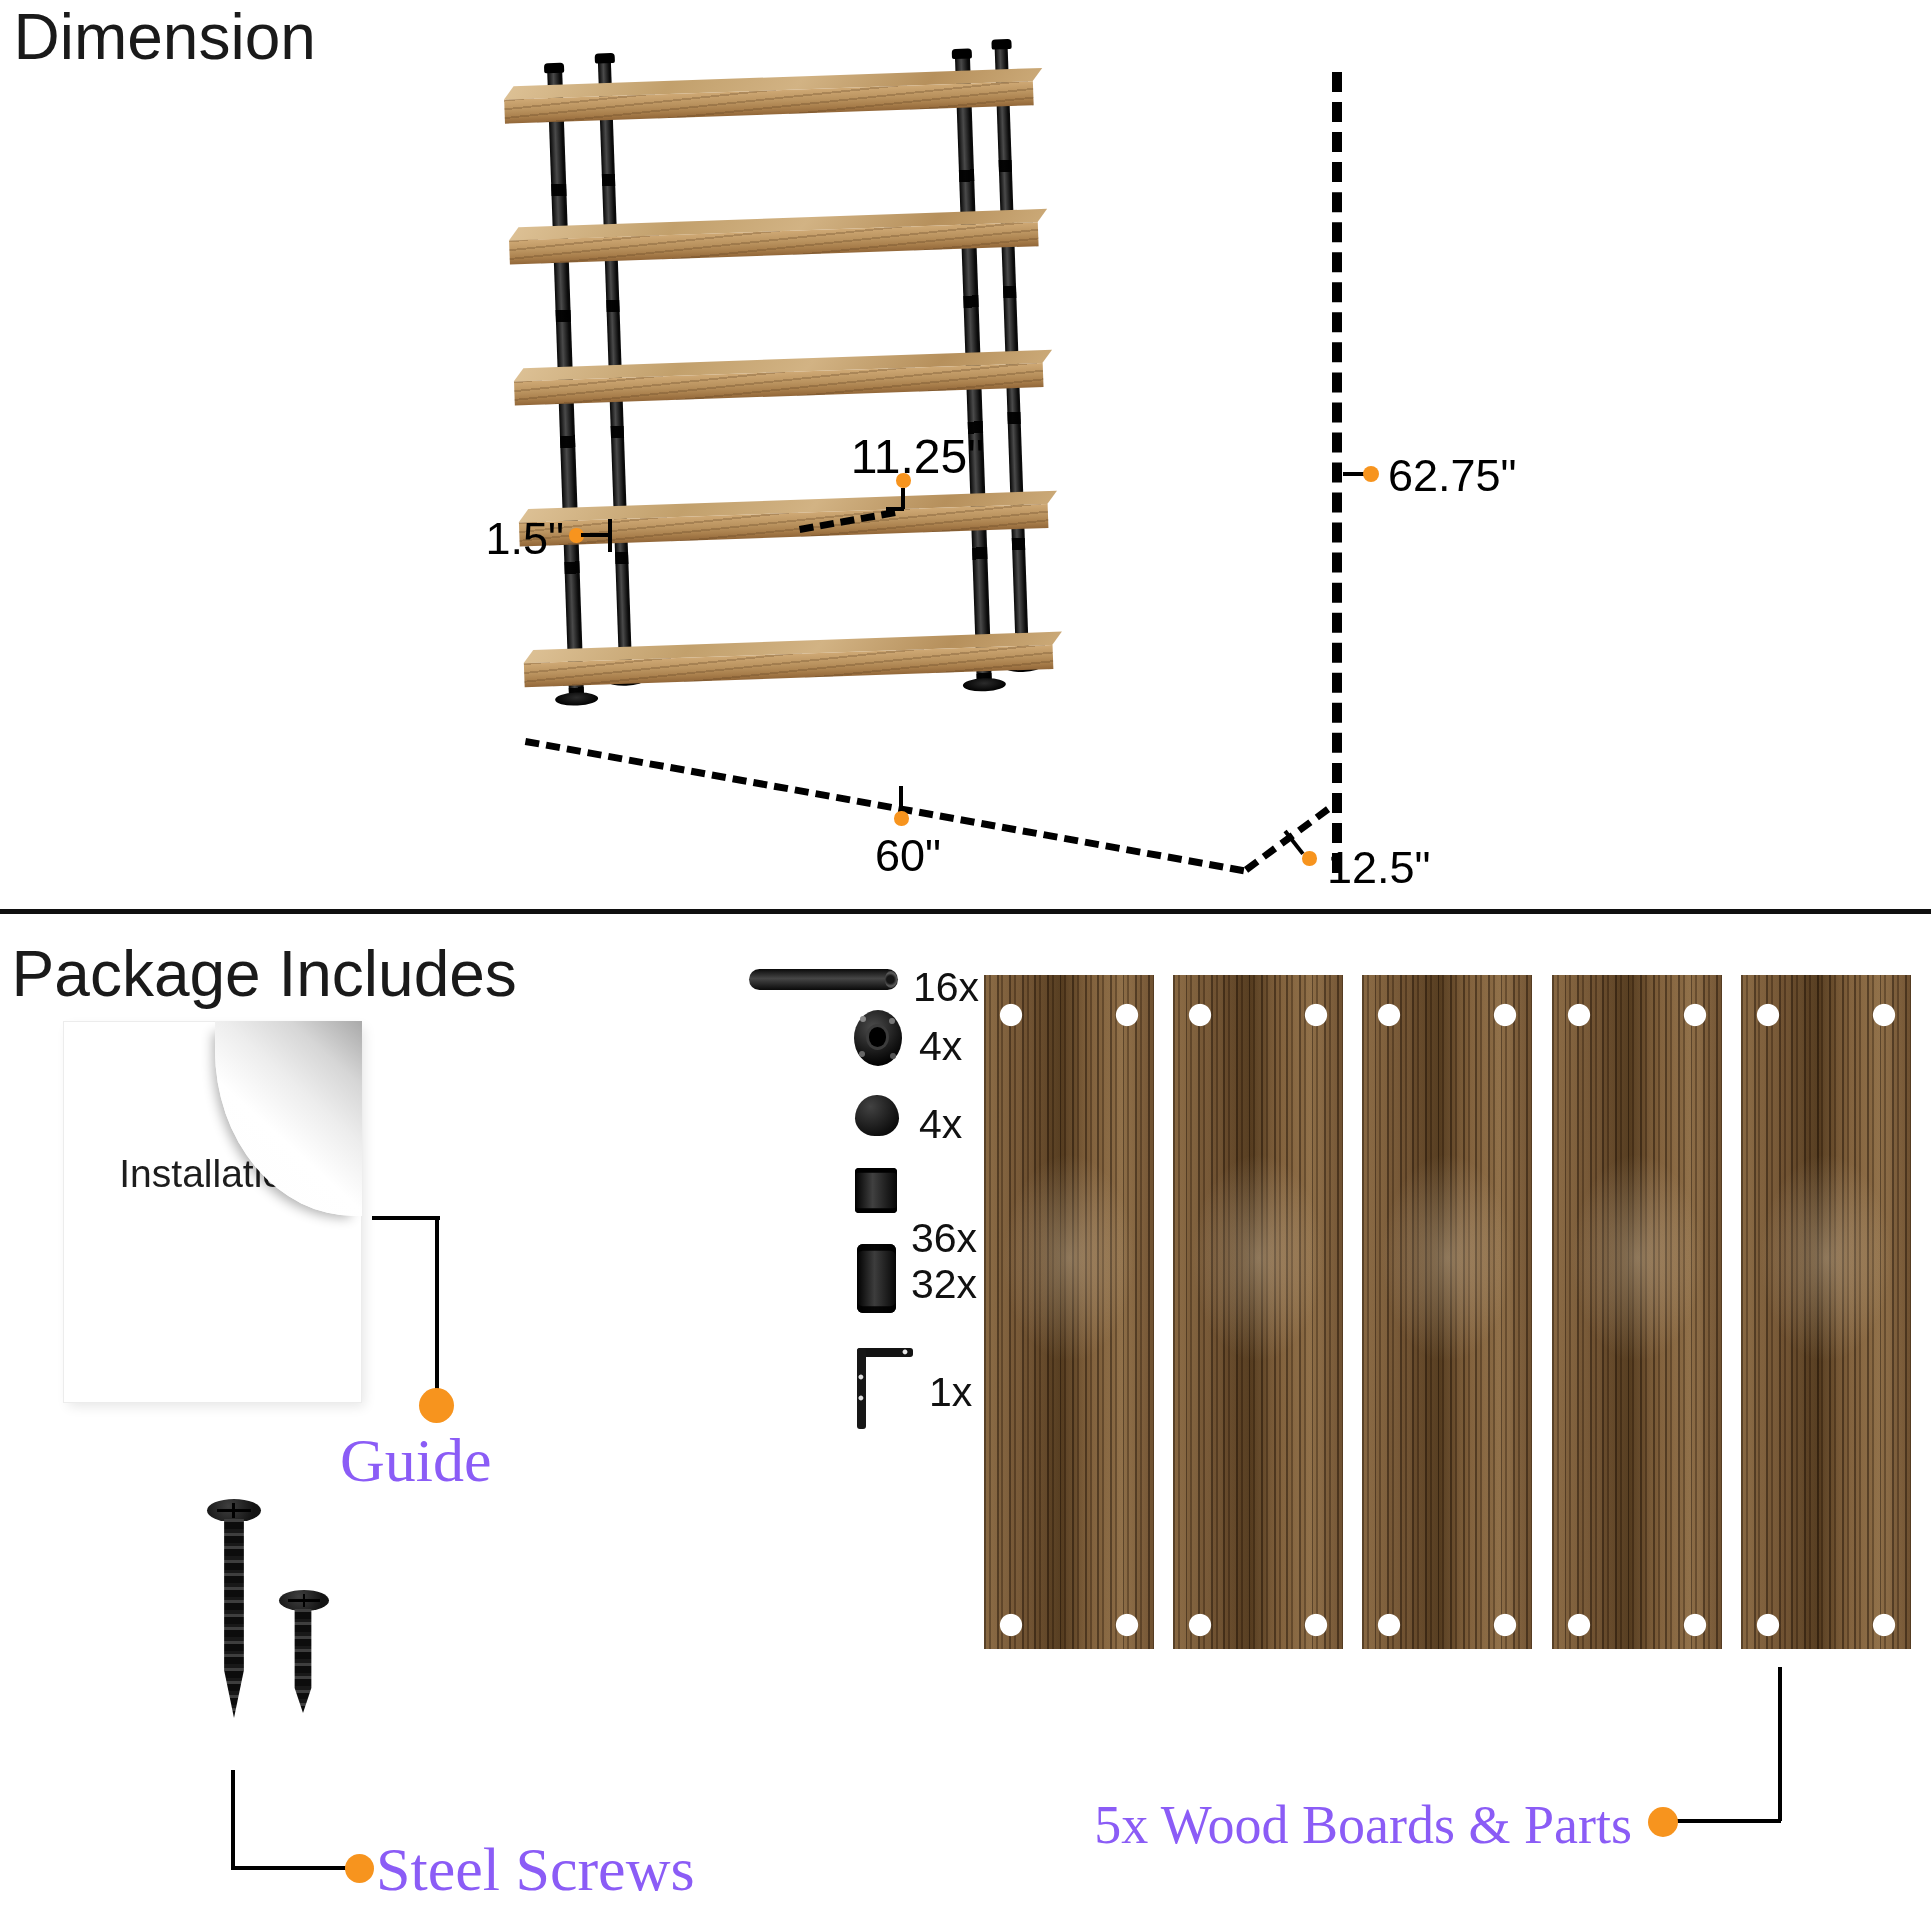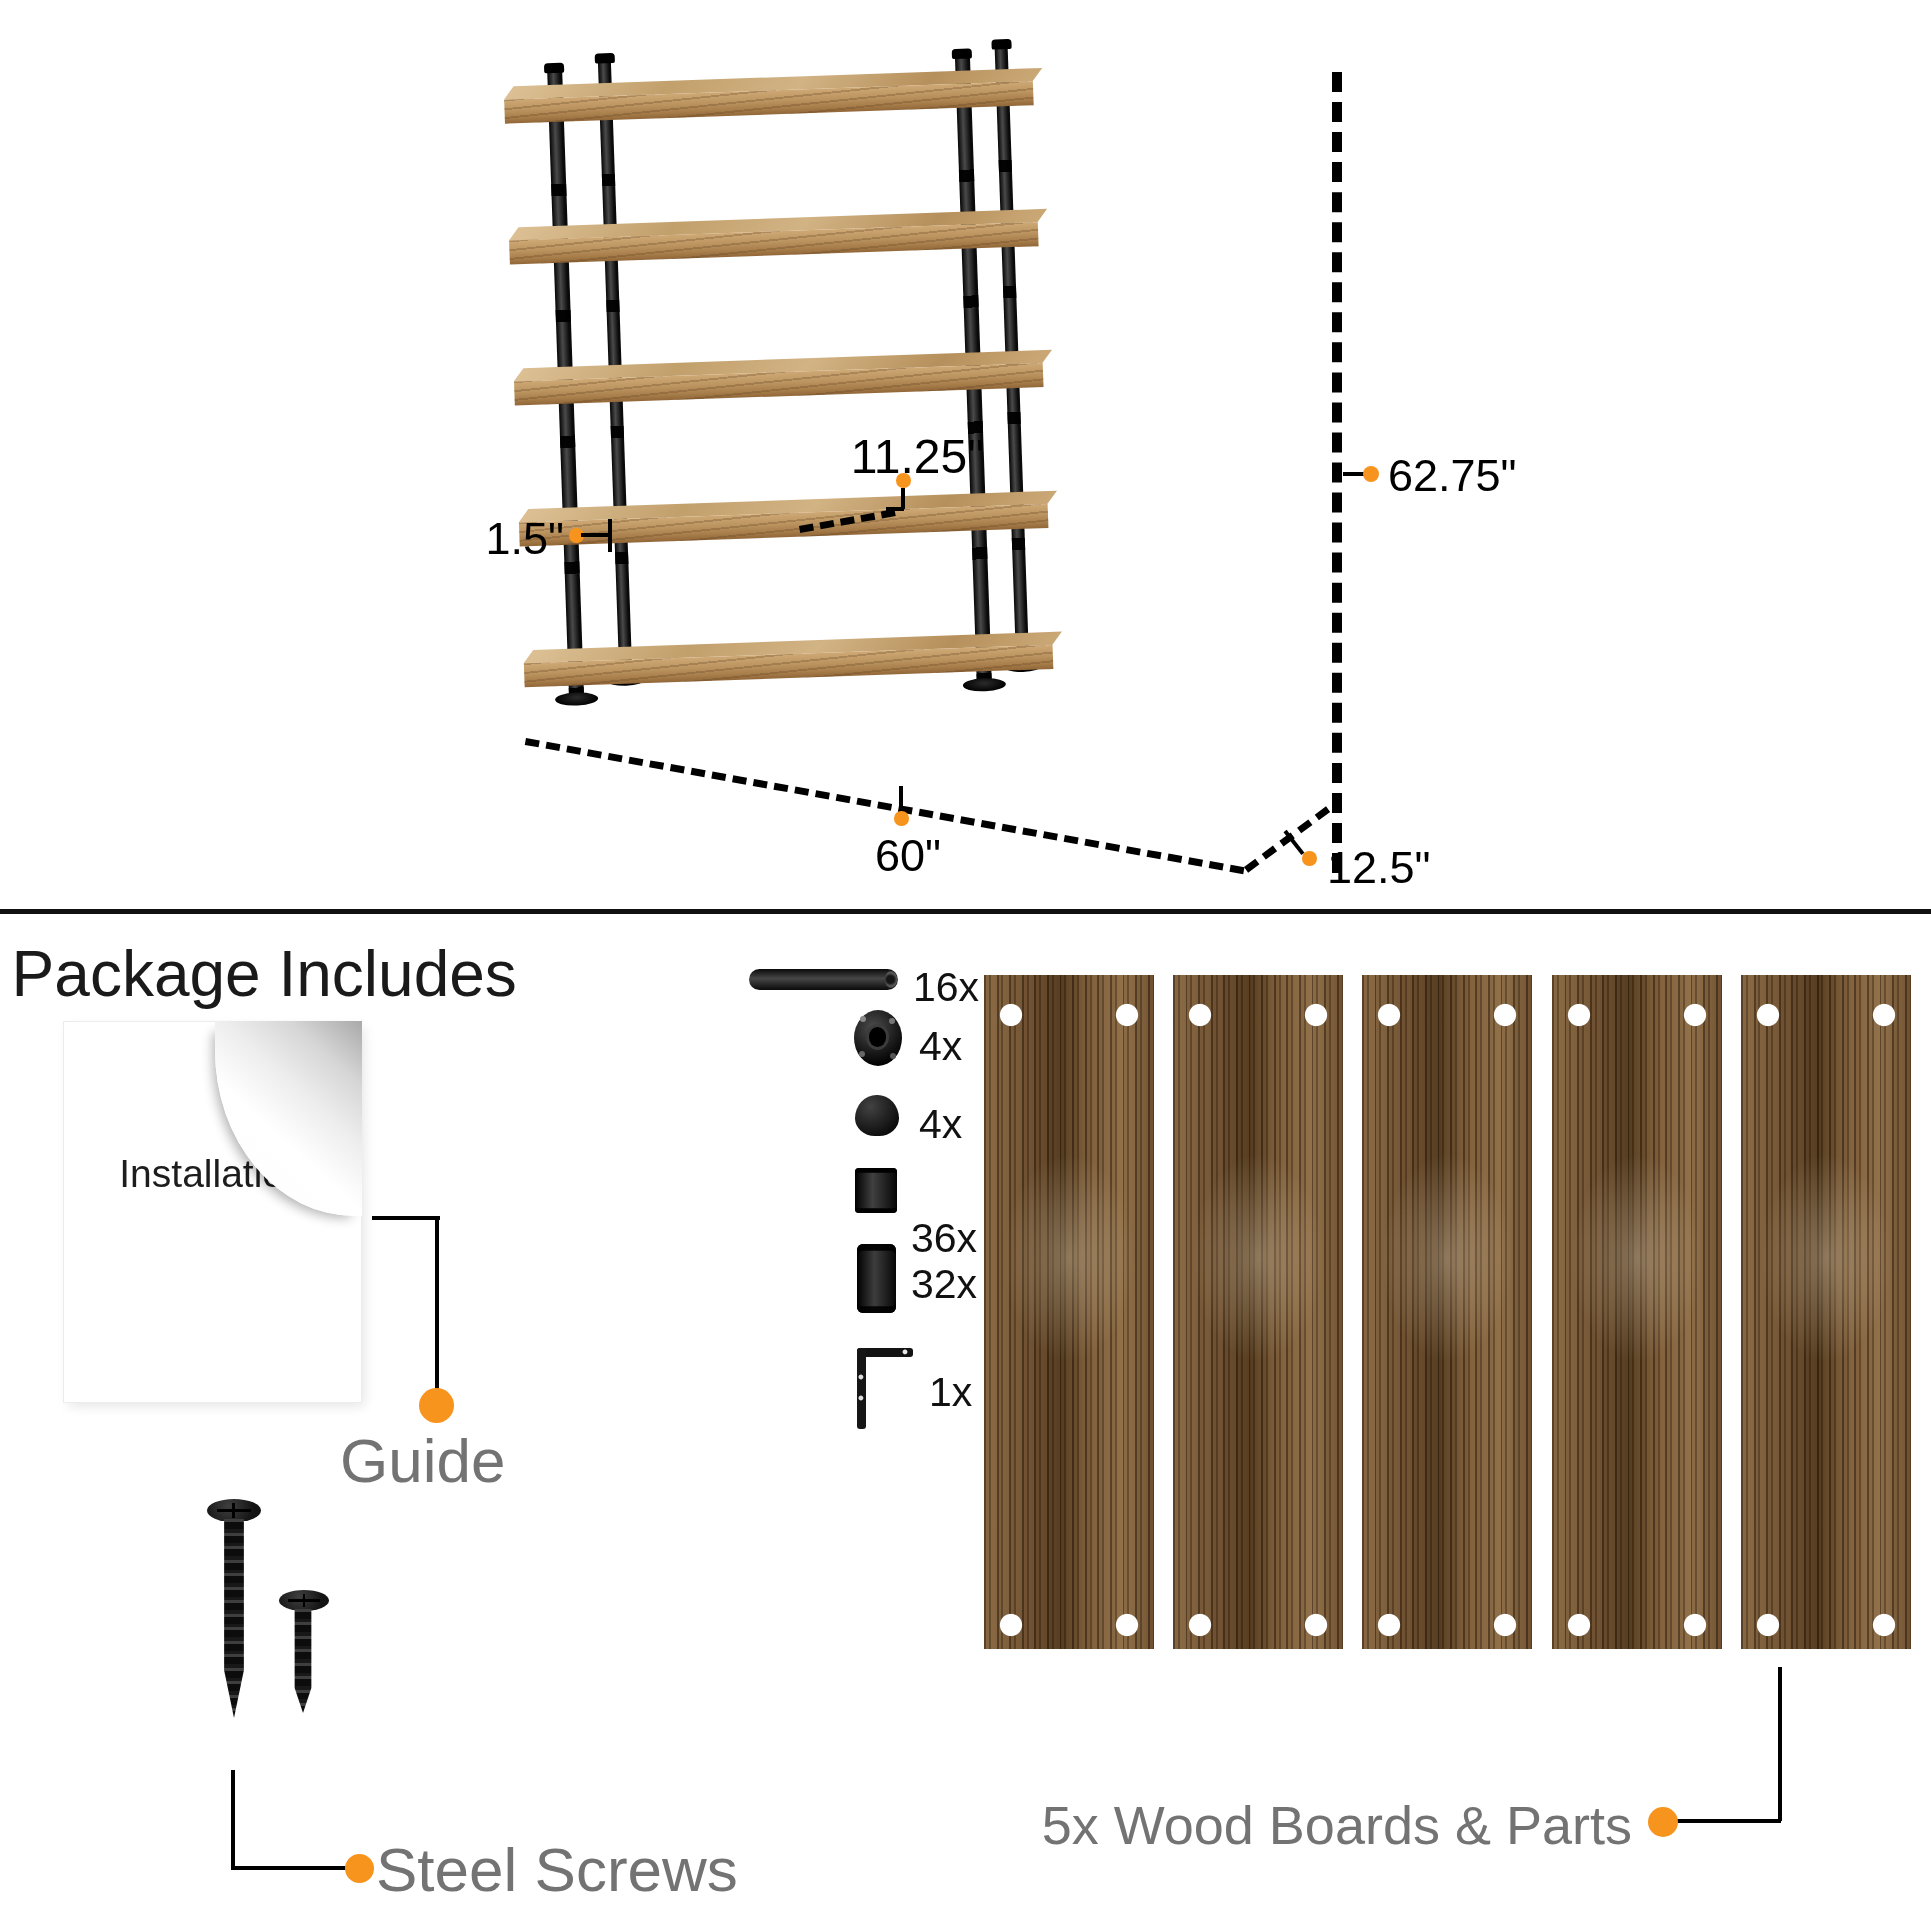--- a/index.html
+++ b/index.html
@@ -1,20 +1,20 @@
 <!DOCTYPE html>
 <html><head>
 <meta charset="utf-8">
 <style>
   html,body{margin:0;padding:0;background:#fff;}
   .canvas{position:relative;width:1931px;height:1931px;background:#fff;overflow:hidden;
           font-family:"Liberation Sans", sans-serif;color:#111;}
   .sec-title{position:absolute;font-size:64px;font-weight:400;color:#1a1a1a;letter-spacing:0;}
   .dim-label{position:absolute;font-size:45px;color:#000;white-space:nowrap;}
-  .caption{position:absolute;font-size:62px;color:#737373;white-space:nowrap;}
+  .caption{position:absolute;font-size:62px;color:#8b5cf6;white-space:nowrap;font-family:Liberation Serif, serif;}
   .count-label{position:absolute;font-size:41px;color:#111;white-space:nowrap;}
   .dot{position:absolute;background:#F7941E;border-radius:50%;}
   .line{position:absolute;background:#000;}
   .hdash{position:absolute;height:0;border-top:7.7px dashed #000;}
   .vdash{position:absolute;width:0;border-left:10.6px dashed #000;}
 
   
   .shelf-unit{position:absolute;left:514px;top:58px;width:546px;height:637px;transform:rotate(-2deg);}
   .pipe{position:absolute;background:
         repeating-linear-gradient(180deg, rgba(0,0,0,0) 0 114px, rgba(0,0,0,.95) 114px 126px),
@@ -86,20 +86,21 @@
         background:repeating-linear-gradient(0deg,#0c0c0c 0 6.8px,#3e3e3e 6.8px 9.7px,#181818 9.7px 13.5px);
         clip-path:polygon(12% 0,88% 0,88% 76%,50% 100%,12% 76%);}
 
   .divider{position:absolute;left:0;top:909px;width:1931px;height:4.8px;background:#101010;}
 </style>
 </head>
 <body>
 
 <div class="canvas">
 
+  <div class="sec-title" style="left:13.5px;top:0px;">Dimension</div>
 
   <div class="shelf-unit">
     <div class="pipe back" style="left:95px;top:-3.9px;width:12.6px;height:620px;"></div>
     <div class="pipe back" style="left:492px;top:-3.9px;width:12.6px;height:620px;"></div>
     <div class="pipe front" style="left:44px;top:3.9px;width:14.5px;height:626px;"></div>
     <div class="pipe front" style="left:452px;top:3.9px;width:14.5px;height:626px;"></div>
     <div class="shelf" style="top:19.3px;">
         <div class="top"></div>
         <div class="front"></div>
       </div>

